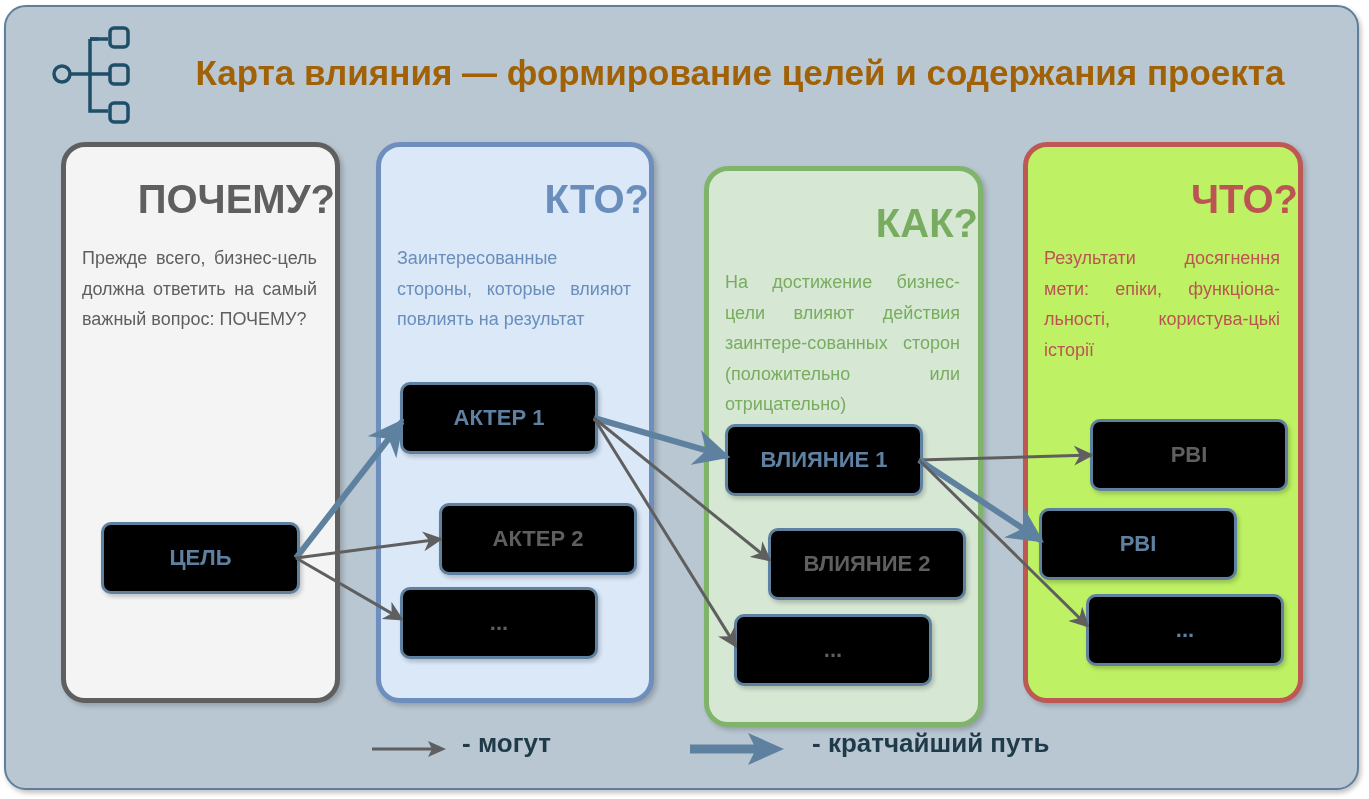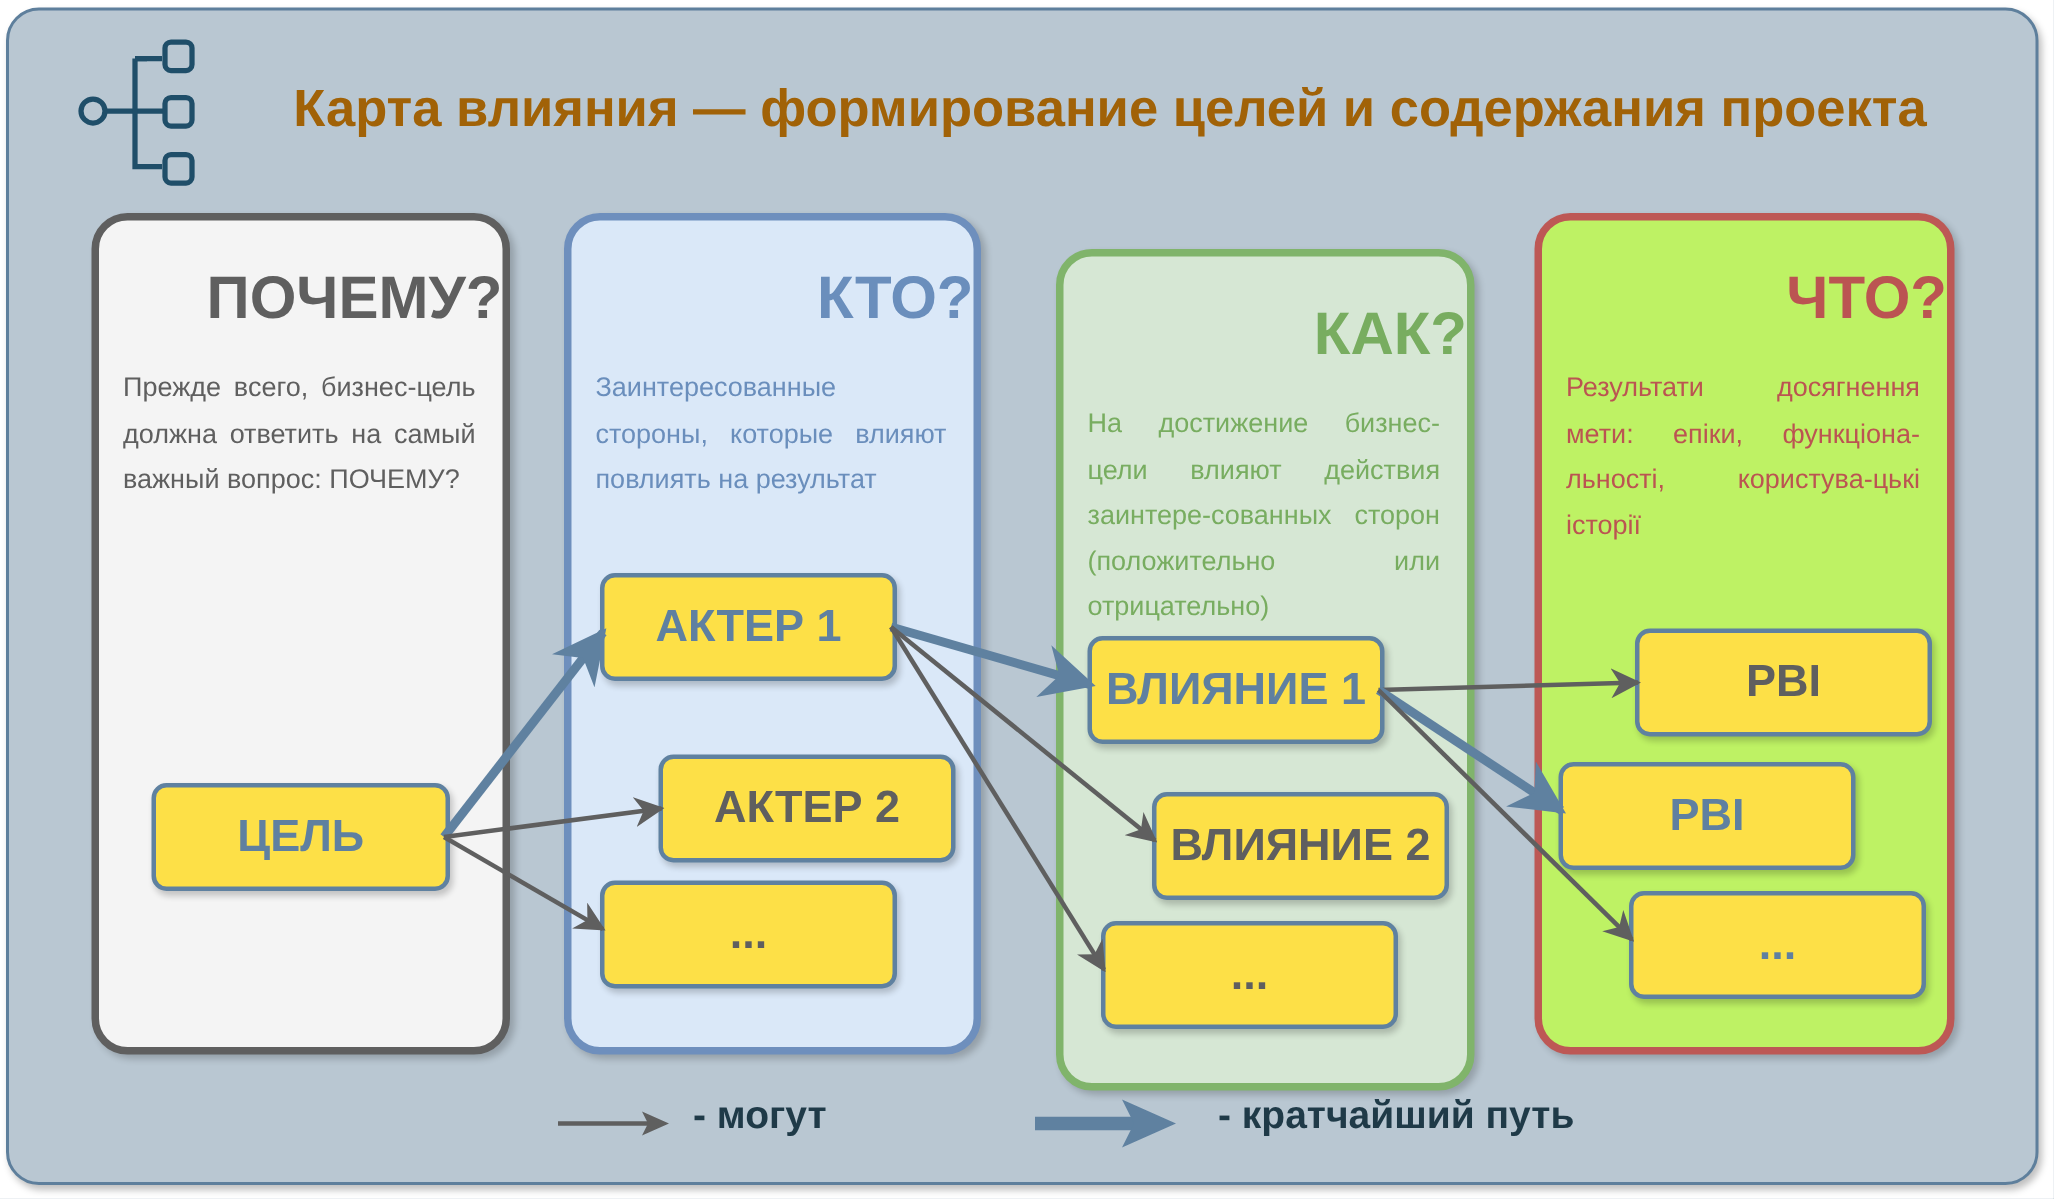--- a/index.html
+++ b/index.html
@@ -12,21 +12,21 @@
   .col-desc { position:absolute; left:16px; right:18px; font-size:18px; line-height:30.5px; text-align:justify; }
   .c1 { left:61px; width:279px; background:#f4f4f4; border-color:#5f5f5f; }
   .c1 .col-head, .c1 .col-desc { color:#5f5f5f; }
   .c2 { left:376px; width:278px; background:#dae8f8; border-color:#6e8fbd; }
   .c2 .col-head, .c2 .col-desc { color:#6a8ebc; }
   .c3 { left:704px; width:279px; background:#d6e7d4; border-color:#80b46b;margin-top:24px; }
   .c3 .col-head, .c3 .col-desc { color:#78ad60; }
   .c4 { left:1023px; width:280px; background:#bef264; border-color:#bd5855; }
   .c4 .col-head, .c4 .col-desc { color:#bb5452; }
   .col-desc { top:96px; }
-  .node { position:absolute; background:#fde047; border:3px solid #5f81a0; border-radius:10px; box-sizing:border-box; display:flex; align-items:center; justify-content:center; font-weight:bold; font-size:30px; box-shadow:2px 3px 4px rgba(0,0,0,0.2); }
+  .node { position:absolute; background:#000000; border:3px solid #5f81a0; border-radius:10px; box-sizing:border-box; display:flex; align-items:center; justify-content:center; font-weight:bold; font-size:22px; box-shadow:2px 3px 4px rgba(0,0,0,0.2); }
   .blue-t { color:#5f80a0; }
   .gray-t { color:#5f5f5f; }
   svg.arrows { position:absolute; left:0; top:0; width:1369px; height:799px; pointer-events:none; }
   .legend { position:absolute; top:728px; font-weight:bold; font-size:26px; color:#1f3a48; }
 </style>
 </head>
 <body>
 
 <div class="frame"></div>
 

